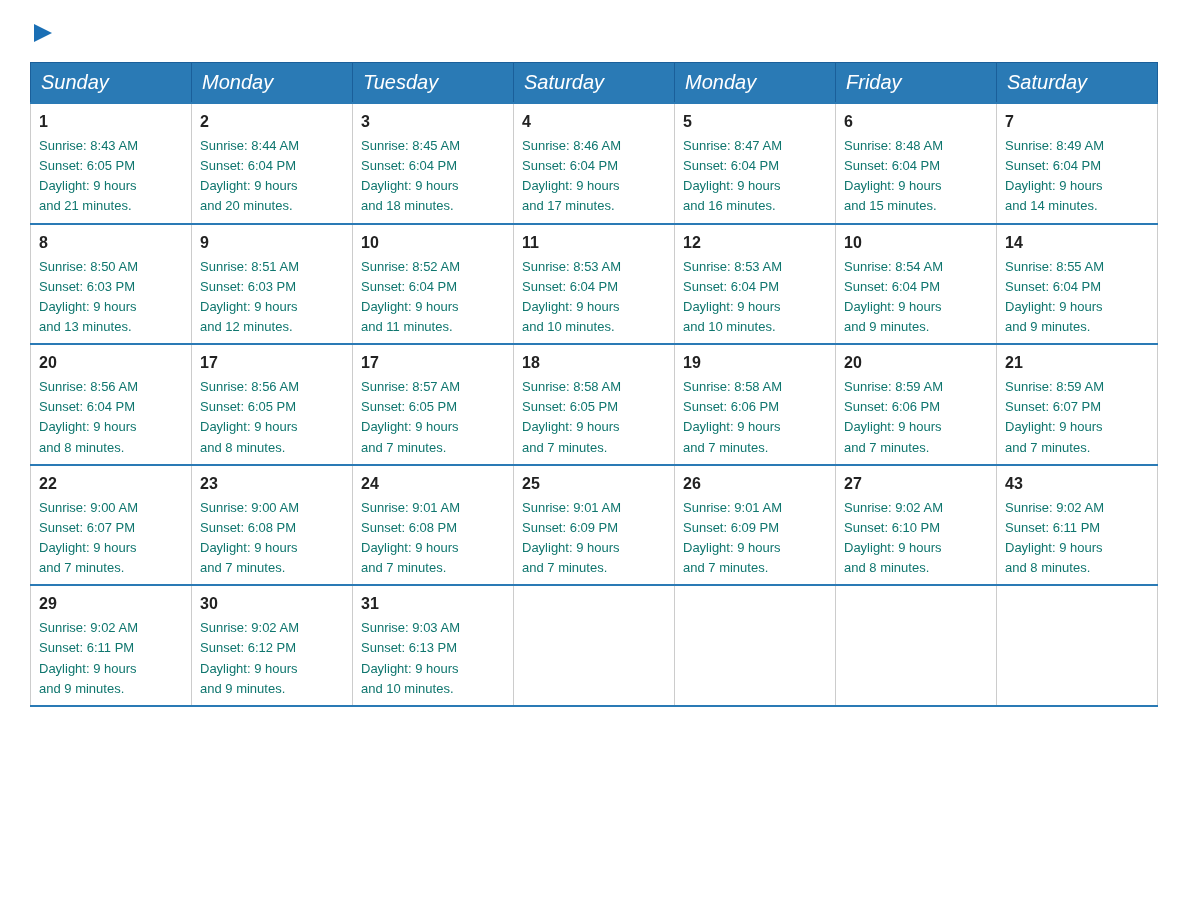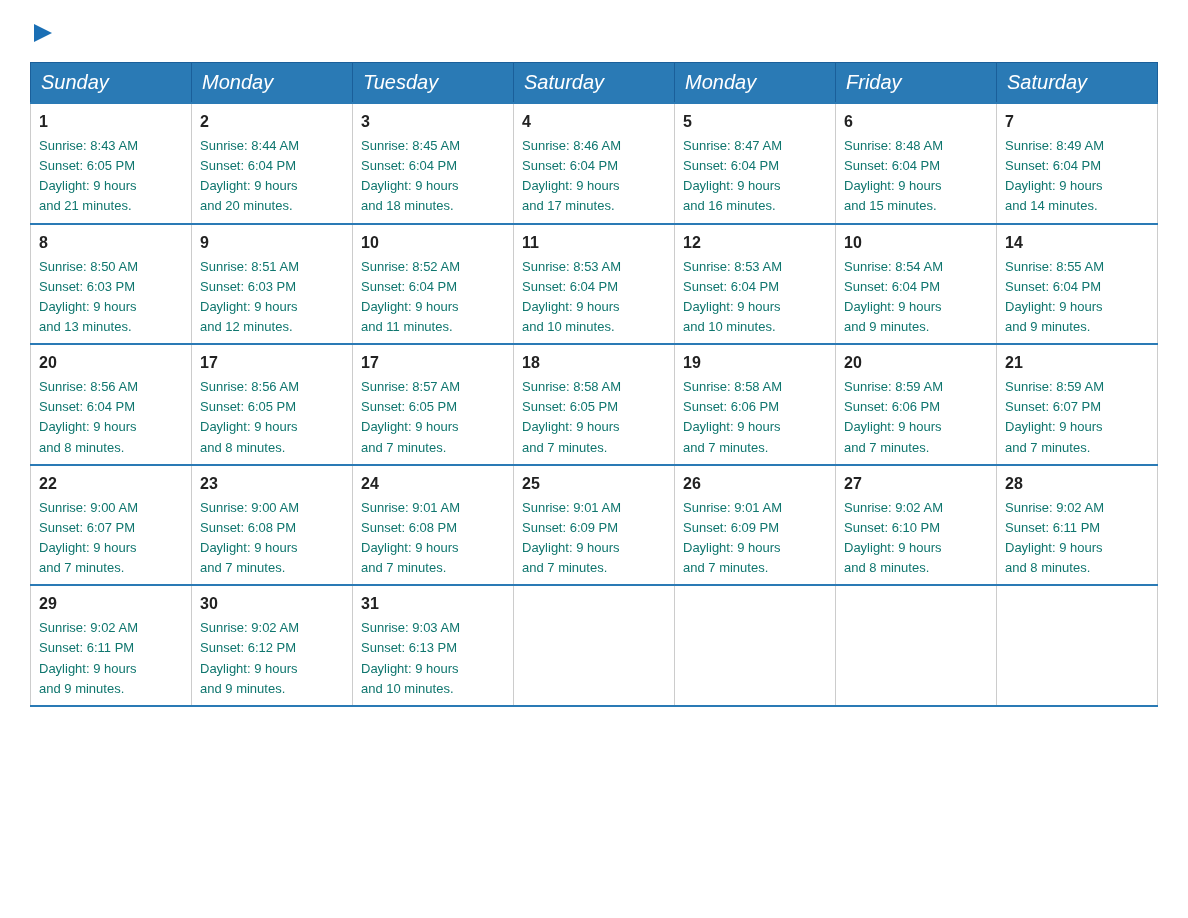--- a/index.html
+++ b/index.html
@@ -236,21 +236,21 @@
     </td>
         <td>
       <span class="day-number">26</span>
       <span class="day-info">Sunrise: 9:01 AM<br>Sunset: 6:09 PM<br>Daylight: 9 hours<br>and 7 minutes.</span>
     </td>
         <td>
       <span class="day-number">27</span>
       <span class="day-info">Sunrise: 9:02 AM<br>Sunset: 6:10 PM<br>Daylight: 9 hours<br>and 8 minutes.</span>
     </td>
         <td>
-      <span class="day-number">28</span>
+      <span class="day-number">43</span>
       <span class="day-info">Sunrise: 9:02 AM<br>Sunset: 6:11 PM<br>Daylight: 9 hours<br>and 8 minutes.</span>
     </td>
       </tr>
       <tr>
         <td>
       <span class="day-number">29</span>
       <span class="day-info">Sunrise: 9:02 AM<br>Sunset: 6:11 PM<br>Daylight: 9 hours<br>and 9 minutes.</span>
     </td>
         <td>
       <span class="day-number">30</span>

